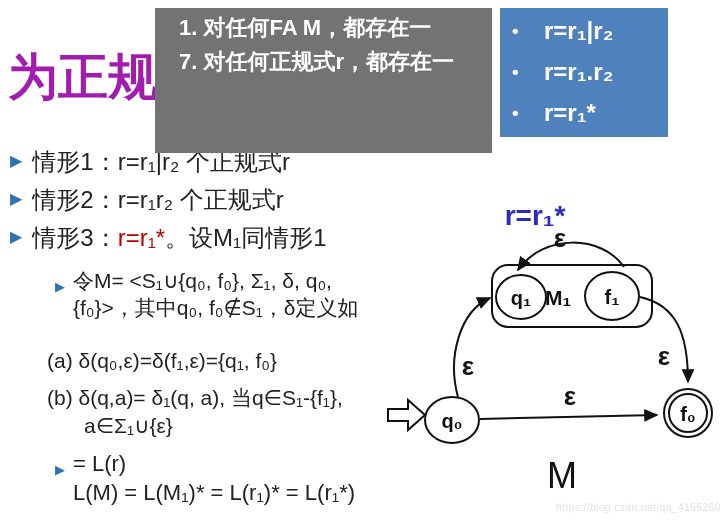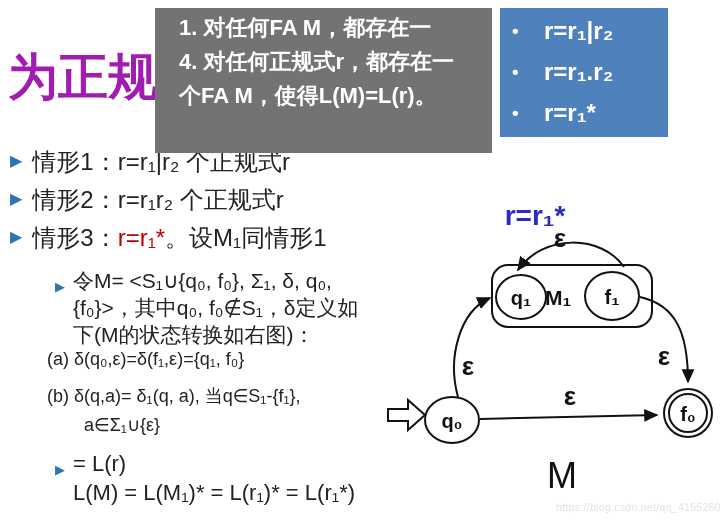--- a/index.html
+++ b/index.html
@@ -22,37 +22,36 @@
     position:absolute; left:500px; top:8px; width:168px; height:129px; z-index:3;
     background:#4f81bd; color:#fff; padding-top:2px;
   }
   .frow { display:flex; align-items:center; line-height:41px; font-size:24px; font-weight:700; padding-left:12px; }
   .fdot { width:32px; font-size:19px; }
   .row { position:absolute; display:flex; gap:10px; font-size:24px; color:#222; white-space:nowrap; z-index:2; }
   .tri  { font-size:16px; color:#2e74b5; padding-top:5px; flex:none; }
   .tri2 { font-size:13px; color:#2e74b5; padding-top:6px; flex:none; }
   .red { color:#c00000; }
   .def   { position:absolute; left:55px; top:267px; display:flex; gap:8px; font-size:21px; line-height:27px; white-space:nowrap; }
-  .plain { position:absolute; font-size:18px; white-space:nowrap; }
+  .plain { position:absolute; font-size:21px; white-space:nowrap; }
   .concl { position:absolute; left:55px; top:449px; display:flex; gap:8px; font-size:22px; line-height:29px; white-space:nowrap; }
   .diagram { position:absolute; left:380px; top:185px; width:340px; height:320px; }
   .diagram text { font-family:"Liberation Sans","DejaVu Sans",sans-serif; }
   .watermark { position:absolute; left:556px; top:501px; font-size:10.5px; color:#e2e2e2; letter-spacing:.3px; }
 </style>
 </head>
 <body>
 
 <div class="slide">
 
   <h1 class="title">为正规式</h1>
 
   <div class="callout">
     <div>1. 对任何FA M，都存在一</div>
-    <div>4. 对任何正规式r，都存在一</div>
-    <div>个FA M，使得L(M)=L(r)。</div>
+    <div>7. 对任何正规式r，都存在一</div>
   </div>
 
   <div class="formula-box">
     <div class="frow">
       <span class="fdot">•</span>
       <span>r=r₁|r₂</span>
     </div>
     <div class="frow">
       <span class="fdot">•</span>
       <span>r=r₁.r₂</span>
@@ -76,21 +75,20 @@
   <div class="row" style="left:10px; top:222px;">
     <span class="tri">▶</span>
     <span><span>情形3：</span><span class="red">r=r₁*</span><span>。设M₁同情形1</span></span>
   </div>
 
   <div class="def">
     <span class="tri2">▶</span>
     <span>
       <div>令M= &lt;S₁∪{q₀, f₀}, Σ₁, δ, q₀,</div>
       <div>{f₀}&gt;，其中q₀, f₀∉S₁，δ定义如</div>
-      <div>下(M的状态转换如右图)：</div>
     </span>
   </div>
 
   <div class="plain" style="left:47px; top:349px;">(a) δ(q₀,ε)=δ(f₁,ε)={q₁, f₀}</div>
   <div class="plain" style="left:47px; top:384px;">(b) δ(q,a)= δ₁(q, a), 当q∈S₁-{f₁},</div>
   <div class="plain" style="left:84px; top:414px;">a∈Σ₁∪{ε}</div>
 
   <div class="concl">
     <span class="tri2">▶</span>
     <span>

